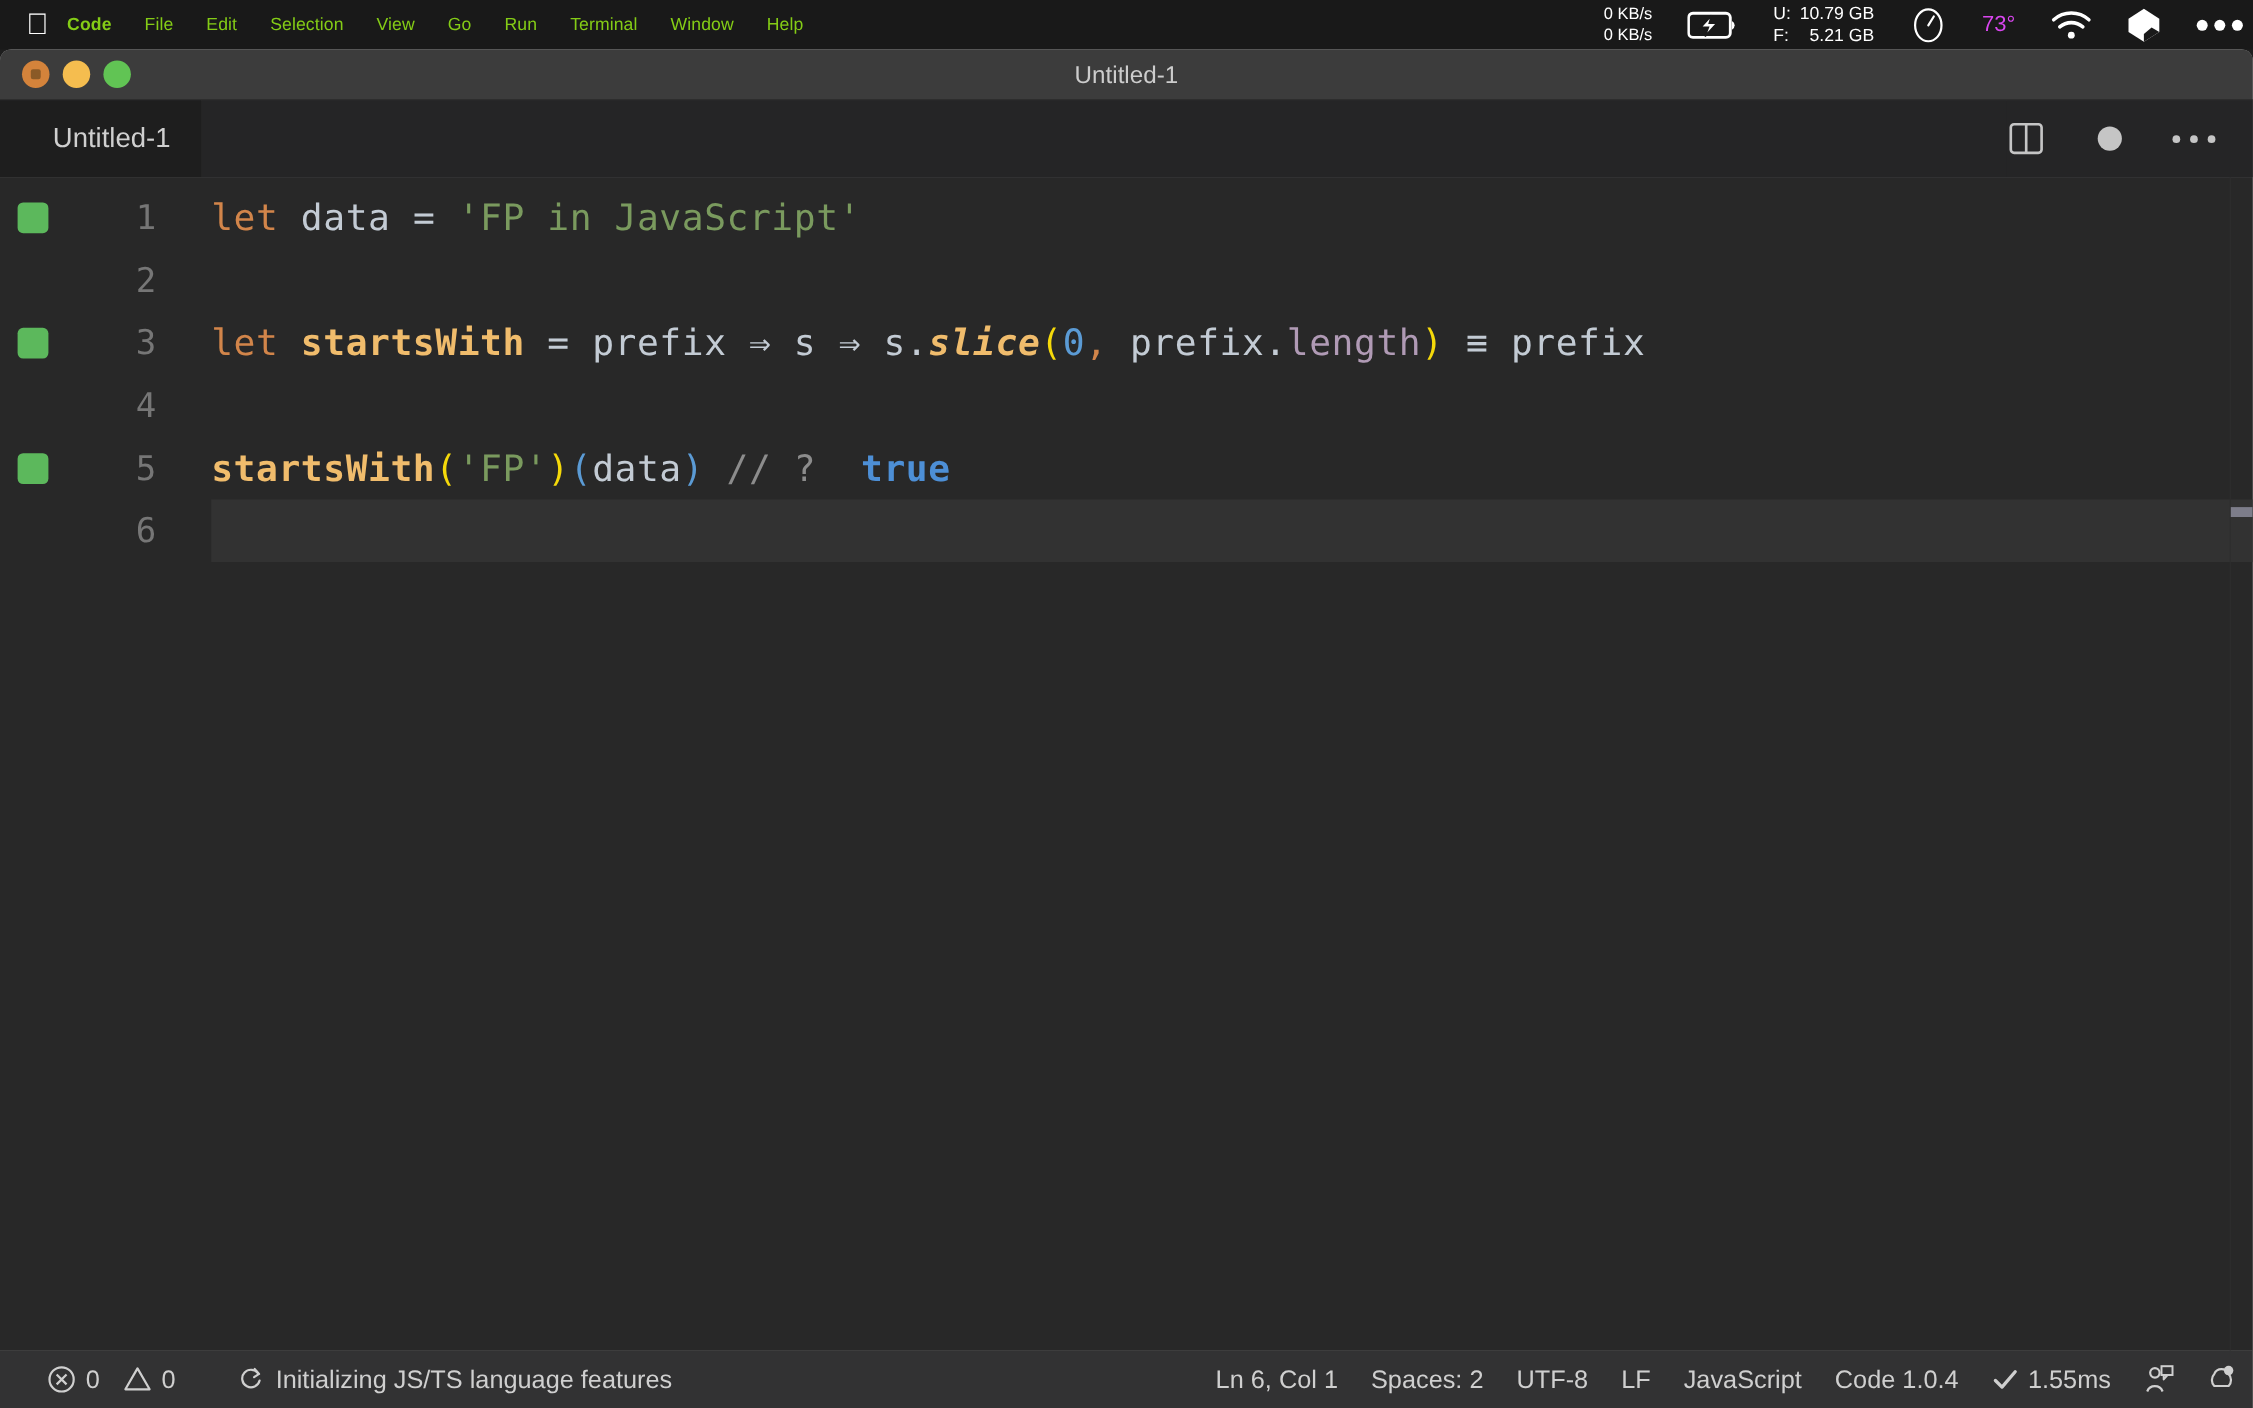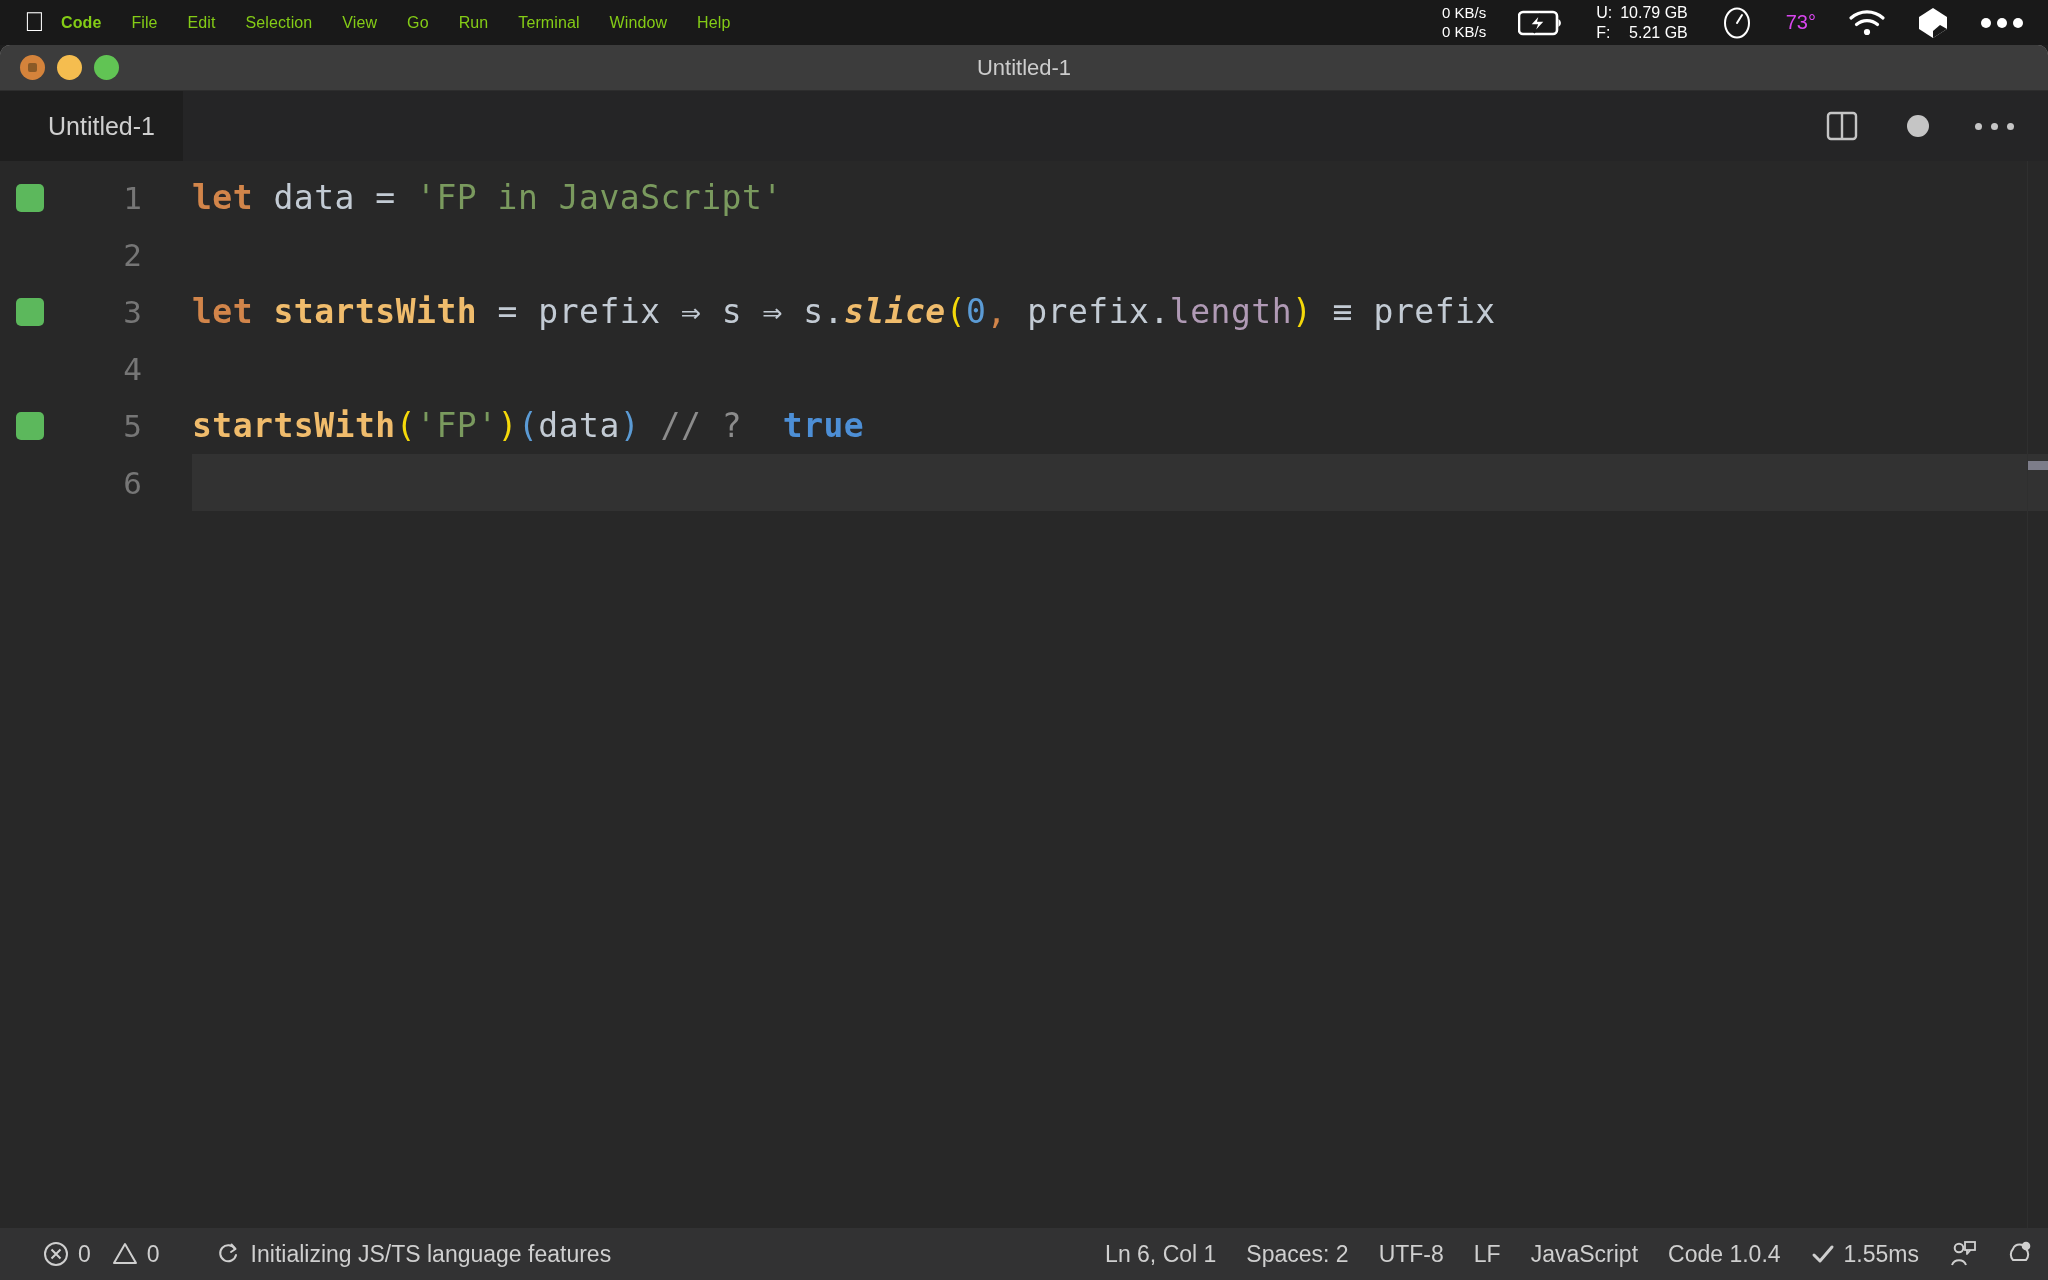--- a/index.html
+++ b/index.html
@@ -23,21 +23,21 @@
     font-size:27px; line-height:1; padding-left:22px;
   }
   .menu-item{
     padding:0 15px; height:57px; display:flex; align-items:center;
     font-size:16px; color:#84cc16; letter-spacing:0.1px;
   }
   .menu-item.bold{ font-weight:bold; }
 
   .menu-right{
     margin-left:auto; display:flex; align-items:center; height:45px;
-    padding-right:24px; gap:32px;
+    padding-right:8px; gap:32px;
   }
   .net-speed{
     display:flex; flex-direction:column; justify-content:center;
     font-size:15px; line-height:1.22; text-align:right; color:#fff;
   }
   .mem-block{ display:flex; align-items:center; gap:8px; font-size:16px; line-height:1.22; }
   .mem-labels{ display:flex; flex-direction:column; text-align:left; }
   .mem-values{ display:flex; flex-direction:column; text-align:right; }
   .temp{ font-size:20px; color:#d946ef; }
   .mb-icon{ display:flex; align-items:center; justify-content:center; }
@@ -114,21 +114,21 @@
     flex:0 0 90px; text-align:right; padding-right:8px;
     color:#767676; font-size:31px;
     font-family:"DejaVu Sans Mono", monospace;
   }
   .codetext{
     padding-left:42px; white-space:pre; position:relative; z-index:2;
     letter-spacing:0.5px;
   }
 
   
-  .t-kw      { color:#d2854a; font-weight:bold; }
+  .t-kw      { color:#d2854a; font-weight:normal; }
   .t-var     { color:#c3cbd4; }
   .t-op      { color:#c3cbd4; }
   .t-str     { color:#7a9a5e;margin-top:40px; }
   .t-fn      { color:#f0bc6c; font-weight:bold; }
   .t-fnbold  { color:#f0bc6c; font-weight:bold;font-style:italic; }
   .t-prop    { color:#b09ab5; }
   .t-num     { color:#5b9bd5; }
   .t-paren-y { color:#f5d90a; }
   .t-paren-b { color:#5b9bd5; }
   .t-comment { color:#8c8c8c; }

